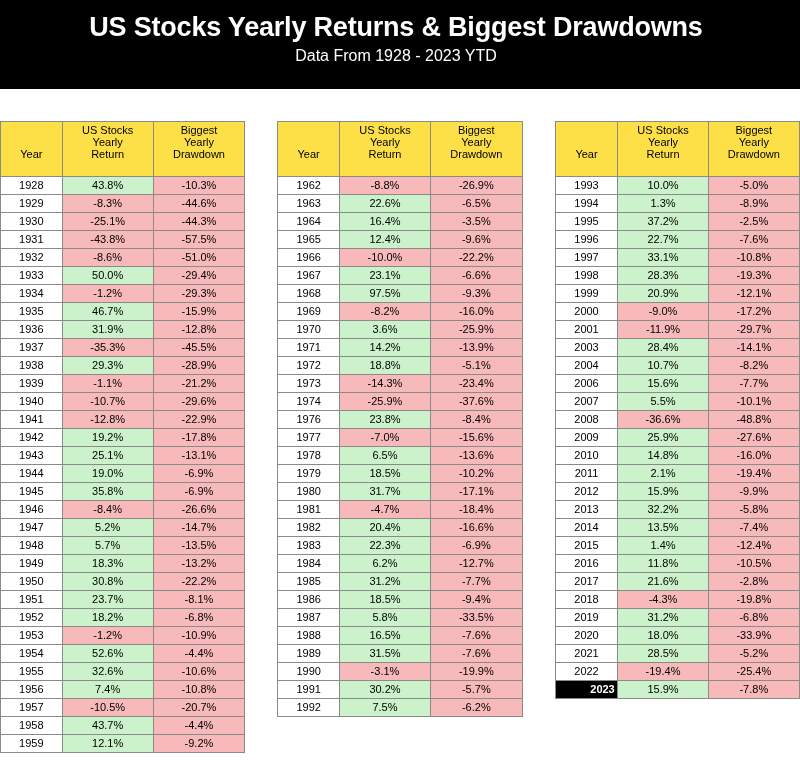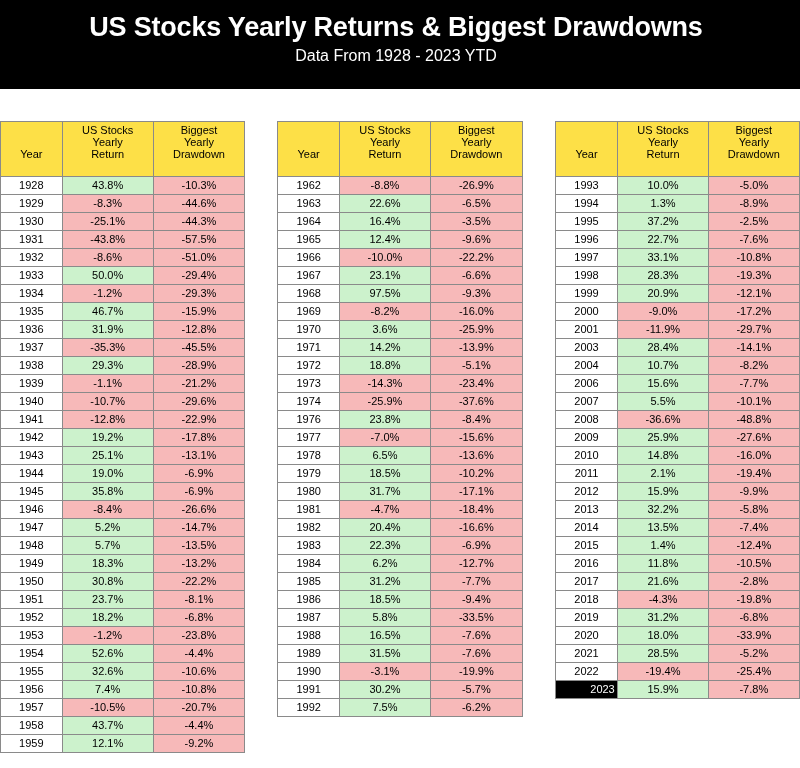--- a/index.html
+++ b/index.html
@@ -60,21 +60,21 @@
     padding: 2px 3px 16px 3px;
     line-height: 12px;
   }
   .col-year { width: 56px; }
   .col-ret { width: 86px; }
   .col-dd { width: 86px; }
   td.year { background: #ffffff; }
   td.year.current {
     background: #000000;
     color: #ffffff;
-    font-weight: normal;
+    font-weight: bold;
     padding-left: 32px;
   }
   td.pos { background: #ccf2cc; }
   td.neg { background: #f7b9b9; }
   .hdr-year-cell { vertical-align: bottom; }
 </style>
 </head>
 <body>
 
 <div class="header">
@@ -221,21 +221,21 @@
           <td class="neg">-8.1%</td>
         </tr>
         <tr>
           <td class="year">1952</td>
           <td class="pos">18.2%</td>
           <td class="neg">-6.8%</td>
         </tr>
         <tr>
           <td class="year">1953</td>
           <td class="neg">-1.2%</td>
-          <td class="neg">-23.8%</td>
+          <td class="neg">-10.9%</td>
         </tr>
         <tr>
           <td class="year">1954</td>
           <td class="pos">52.6%</td>
           <td class="neg">-4.4%</td>
         </tr>
         <tr>
           <td class="year">1955</td>
           <td class="pos">32.6%</td>
           <td class="neg">-10.6%</td>

